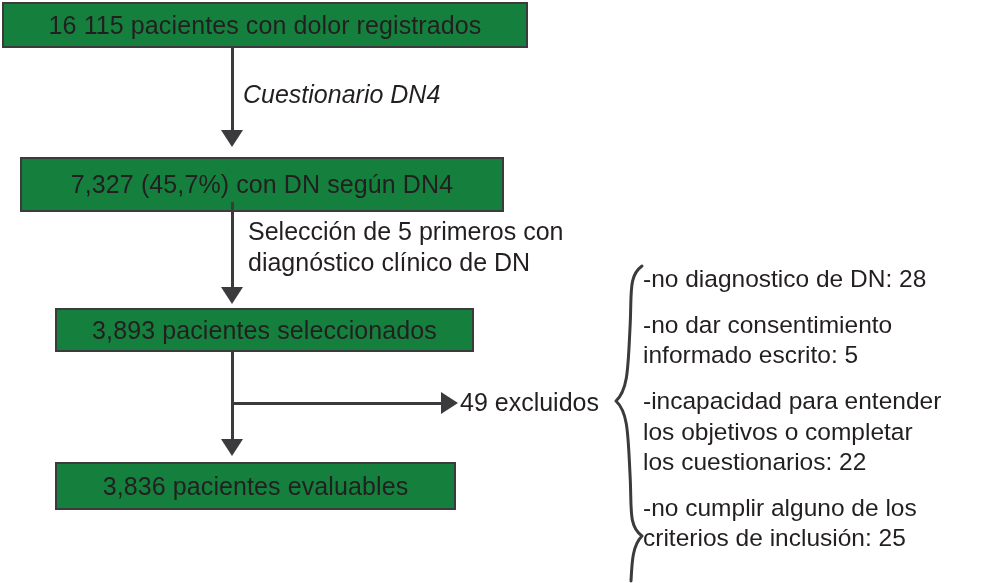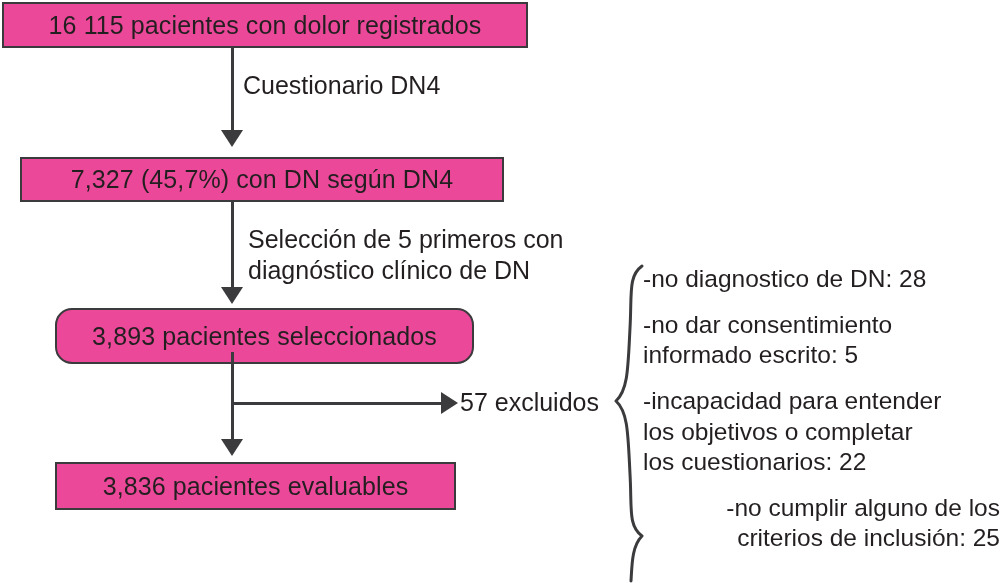--- a/index.html
+++ b/index.html
@@ -18,36 +18,36 @@
     height: 583px;
     background: #ffffff;
     overflow: hidden;
   }
 
   
   .node-box {
     position: absolute;
     box-sizing: border-box;
     border: 2.5px solid #3b3b3d;
-    background: #ec4899;
+    background: #15803d;
     display: flex;
     align-items: center;
     justify-content: center;
     color: #231f20;
     letter-spacing: 0.1px;
   }
   .node-box .node-label {
     font-size: 25px;
     line-height: 1.05;
     white-space: nowrap;
   }
 
   #box-registered { left: 2px;  top: 2px;   width: 526px; height: 46px; }
-  #box-dn4        { left: 20px; top: 157px; width: 484px; height: 45px; }
-  #box-selected   { left: 55px; top: 308px; width: 419px; height: 56px; border-radius: 17px; }
+  #box-dn4        { left: 20px; top: 157px; width: 484px; height: 55px; }
+  #box-selected   { left: 55px; top: 308px; width: 419px; height: 44px; }
   #box-evaluable  { left: 55px; top: 462px; width: 401px; height: 48px; }
 
   
   .vline {
     position: absolute;
     width: 3px;
     background: #3b3b3d;
   }
   .hline {
     position: absolute;
@@ -81,22 +81,22 @@
   #excl-head   { left: 441px; top: 392px; }
 
   
   .edge-label {
     position: absolute;
     font-size: 25px;
     line-height: 1.22;
     color: #231f20;
     white-space: pre-line;
   }
-  #label-dn4-questionnaire { left: 243px; top: 70px; }
-  #label-selection        { left: 248px; top: 224px; }
+  #label-dn4-questionnaire { left: 243px; top: 79px; font-style: italic; }
+  #label-selection        { left: 248px; top: 216px; }
 
   #label-excluded {
     position: absolute;
     left: 460px;
     top: 388px;
     font-size: 25px;
     color: #231f20;
     white-space: nowrap;
   }
 
@@ -114,21 +114,21 @@
     top: 264px;
     width: 357px;
   }
   .exclusion-item {
     font-size: 24.5px;
     line-height: 1.23;
     color: #231f20;
     margin-bottom: 16px;
     white-space: pre-line;
   }
-  .exclusion-item:last-child { margin-bottom: 16px; text-align: right; }
+  .exclusion-item:last-child { margin-bottom: 16px; }
 </style>
 </head>
 <body>
 
 <div id="canvas">
 
   <div class="node-box" id="box-registered">
     <span class="node-label">16 115 pacientes con dolor registrados</span>
   </div>
 
@@ -146,21 +146,21 @@
 diagnóstico clínico de DN</div>
 
   <div class="node-box" id="box-selected">
     <span class="node-label">3,893 pacientes seleccionados</span>
   </div>
 
   <div class="vline" id="conn3-line"></div>
   <div class="arrow-down" id="conn3-head"></div>
   <div class="hline" id="excl-line"></div>
   <div class="arrow-right" id="excl-head"></div>
-  <div id="label-excluded">57 excluidos</div>
+  <div id="label-excluded">49 excluidos</div>
 
   <div class="node-box" id="box-evaluable">
     <span class="node-label">3,836 pacientes evaluables</span>
   </div>
 
   <svg id="brace" viewBox="0 0 34 319" preserveAspectRatio="none">
     <path d="M30,2 C16,12 20,30 18,64 C16,104 16,126 4,137
              C16,148 16,170 18,210 C20,244 16,262 30,272
              C20,282 20,300 19,317" fill="none" stroke="#3b3b3d" stroke-width="3" stroke-linecap="round" stroke-linejoin="round"></path>
   </svg>

